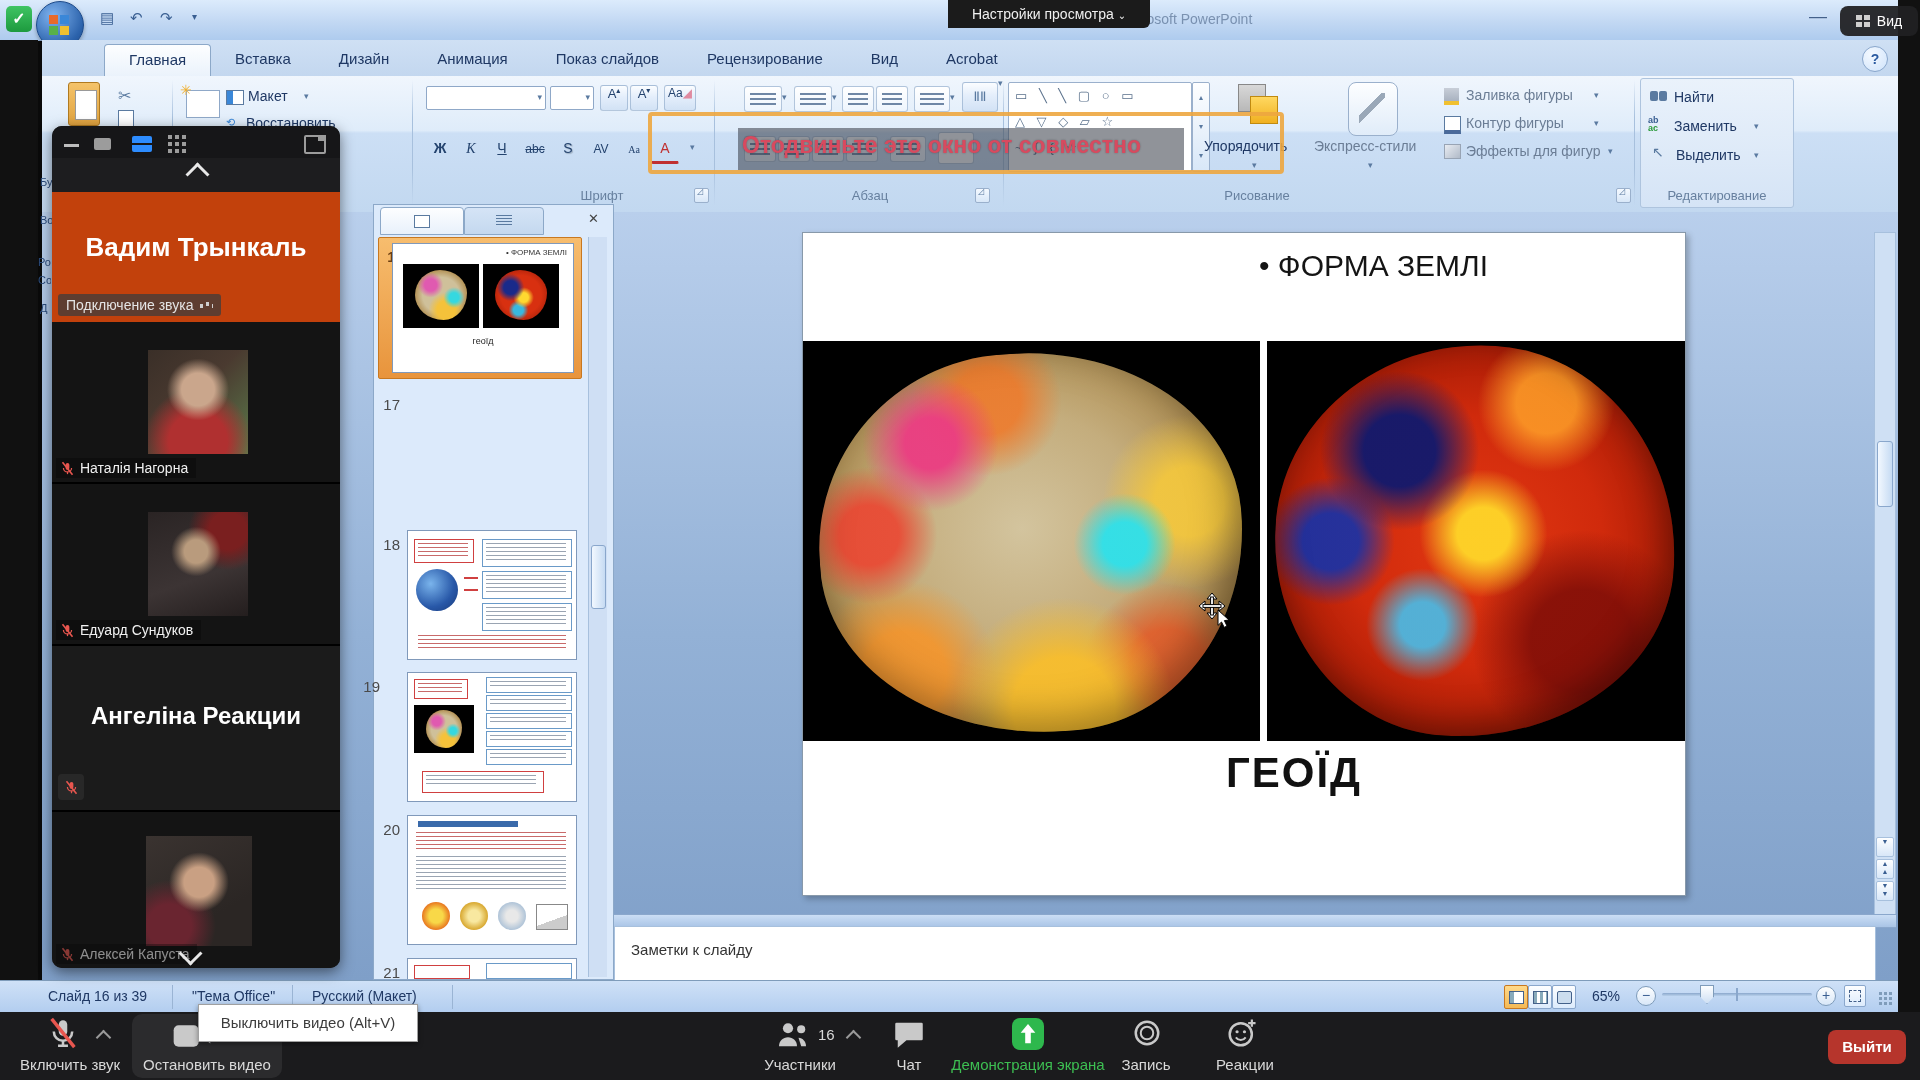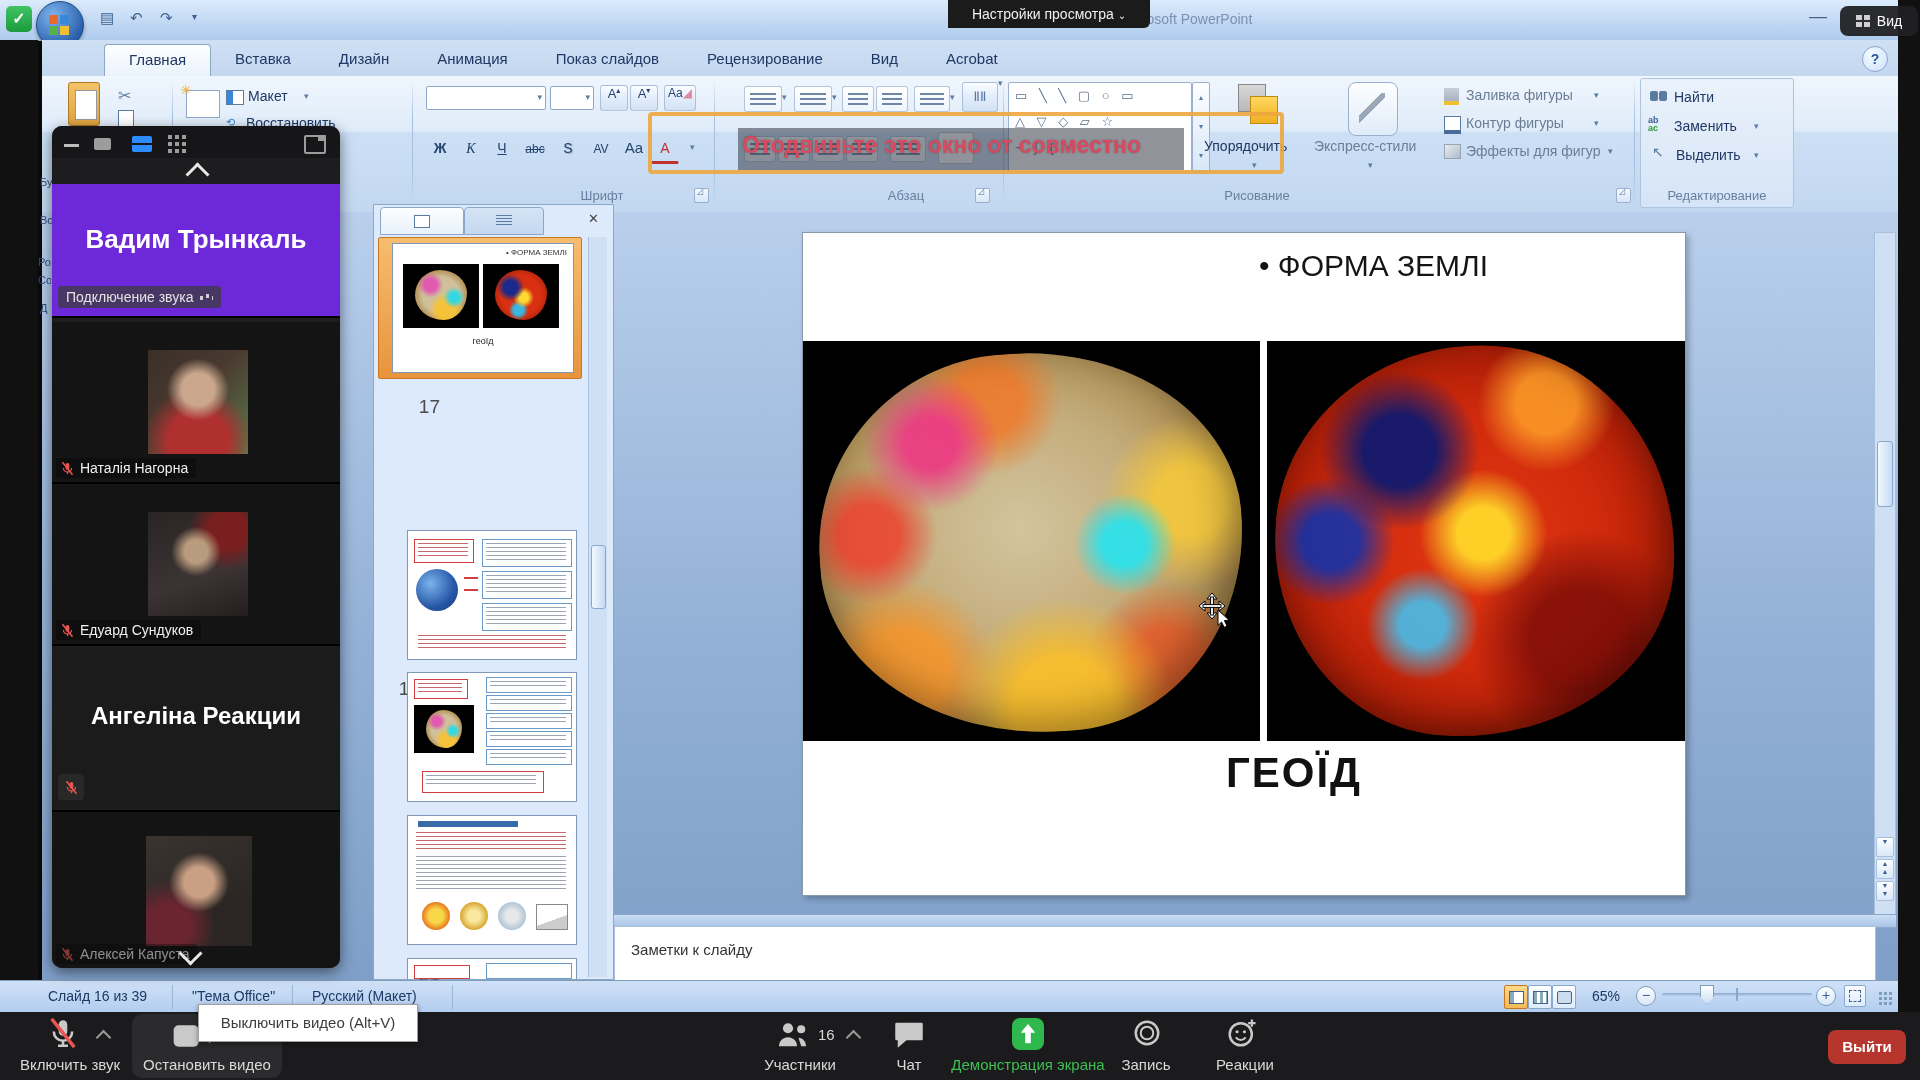--- a/index.html
+++ b/index.html
@@ -38,21 +38,21 @@
   .combo{background:#fff;border:1px solid #8fa8c8;border-radius:2px;}
   .caret{display:inline-block;color:#5a7aa0;font-size:9px;}
   .caret::before{content:"▾";}
   .fbtn{display:inline-block;width:26px;height:22px;margin-right:3px;text-align:center;line-height:22px;font-size:14px;color:#24436e;border:1px solid transparent;border-radius:2px;}
   .fbtn:nth-child(1){font-weight:bold;}
   .fbtn:nth-child(2){font-style:italic;font-family:"Liberation Serif",serif;}
   .fbtn:nth-child(3){text-decoration:underline;}
   .fbtn:nth-child(4){text-decoration:line-through;font-size:12px;width:30px;}
   .fbtn:nth-child(5){text-shadow:1px 1px 1px #9ab;}
   .fbtn:nth-child(6){font-size:12px;width:30px;}
-  .fbtn:nth-child(7){font-size:15px;}
+  .fbtn:nth-child(7){font-size:10px;font-family:Liberation Serif, serif;}
   .fbtn:nth-child(8){color:#c03030;border-bottom:3px solid #c03030;line-height:19px;}
   .ribbon-text{font-size:14px;color:#1f3864;}
   .ribbon-text-dim{font-size:14px;color:#6b7d95;}
   .shape-glyphs{color:#5a718c;font-size:13px;letter-spacing:4px;line-height:26px;white-space:nowrap;overflow:hidden;}
 
   .binoc::before{content:"";position:absolute;left:0;top:3px;width:8px;height:10px;background:#5a7aa0;border-radius:2px;}
   .binoc::after{content:"";position:absolute;left:9px;top:3px;width:8px;height:10px;background:#5a7aa0;border-radius:2px;}
   .abac{font-size:9px;color:#3a5f92;line-height:8px;font-weight:bold;}
   .selarrow{color:#5a7aa0;font-size:14px;}
 
@@ -63,21 +63,21 @@
 
   
   .editor-bg{left:42px;top:212px;width:1856px;height:768px;background:linear-gradient(#b9cfec,#93b1d6 55%,#7f9fc8);}
   .thumb-panel{left:373px;top:204px;width:239px;height:774px;background:#dceafb;border:1px solid #8ca8c8;}
   .tpane-tab{top:2px;height:26px;background:linear-gradient(#fdfeff,#e8f1fb);border:1px solid #8ca8c8;border-radius:4px 4px 0 0;}
   .tpane-tab.inactive{background:linear-gradient(#d5e4f6,#c4d8ef);}
   .mini-slide-icon{width:14px;height:11px;border:1px solid #5a7aa0;background:#fff;margin:7px auto 0;}
   .mini-outline-icon{width:16px;height:11px;margin:7px auto 0;background:repeating-linear-gradient(#5a7aa0 0 1px,transparent 1px 3px);}
   .close-x{font-size:13px;color:#444;}
   .thumb{position:absolute;background:#fff;border:1px solid #8099ba;overflow:hidden;}
-  .tnum{position:absolute;font-size:19px;color:#4a4a4a;width:26px;text-align:right;padding-left:40px;}
+  .tnum{position:absolute;font-size:15px;color:#4a4a4a;width:26px;text-align:right;}
   .sel-frame{left:378px;top:237px;width:202px;height:140px;background:linear-gradient(#f7bd6e,#e8943c);border:1px solid #c87820;border-radius:2px;}
   .tnum.sel{color:#6b3d10;font-weight:bold;}
   .mini-black{position:absolute;background:#000;}
   .mini-geo{position:absolute;border-radius:48% 52% 45% 55%/50% 46% 54% 50%;}
   .mini-geo-tan{background:radial-gradient(circle at 30% 30%,#e05ab0 0 12%,rgba(224,90,176,0) 25%),
     radial-gradient(circle at 75% 55%,#35d8e0 0 10%,rgba(53,216,224,0) 22%),
     radial-gradient(circle at 60% 80%,#f5c23a 0 18%,rgba(245,194,58,0) 35%),
     radial-gradient(ellipse at 50% 50%,#cfc09a 0 50%,#a87f3a 80%,#7a5218 100%);}
   .mini-geo-red{background:radial-gradient(circle at 30% 35%,#1a2a8a 0 14%,rgba(26,42,138,0) 28%),
     radial-gradient(circle at 55% 55%,#ffd830 0 12%,rgba(255,216,48,0) 26%),
@@ -274,21 +274,21 @@
     <div class="abs rbtn ricon-lines" style="left:872px;top:10px;width:34px;height:24px"></div>
       <span class="abs caret" style="left:908px;top:16px"></span>
     <div class="abs rbtn" style="left:920px;top:6px;width:34px;height:28px;text-align:center;line-height:28px;font-size:13px;color:#5a7aa0">ⅡⅡ</div>
       <span class="abs caret" style="left:956px;top:2px"></span>
     <div class="abs rbtn ricon-lines" style="left:702px;top:60px;width:30px;height:24px"></div>
     <div class="abs rbtn ricon-lines" style="left:736px;top:60px;width:30px;height:24px"></div>
     <div class="abs rbtn ricon-lines" style="left:770px;top:60px;width:30px;height:24px"></div>
     <div class="abs rbtn ricon-lines" style="left:804px;top:60px;width:30px;height:24px"></div>
     <div class="abs rbtn ricon-lines" style="left:848px;top:60px;width:34px;height:24px"></div>
     <div class="abs rbtn" style="left:896px;top:56px;width:34px;height:30px;background:#fff"></div>
-    <div class="glabel" style="left:784px;width:160px">Абзац</div>
+    <div class="glabel" style="left:748px;width:160px">Абзац</div>
     <div class="launcher" style="left:933px"></div>
     <div class="gsep" style="left:961px"></div>
 
     <div class="abs" style="left:966px;top:6px;width:182px;height:88px;background:#fff;border:1px solid #9ab0cc;border-radius:2px;overflow:hidden">
       <div class="shape-glyphs" style="padding-left:6px">▭ ╲ ╲ ▢ ○ ▭</div>
       <div class="shape-glyphs" style="padding-left:6px">△ ▽ ◇ ▱ ☆</div>
       <div class="shape-glyphs" style="padding-left:6px">~ ∫ { ☆</div>
     </div>
     <div class="abs" style="left:1150px;top:6px;width:16px;height:88px;border:1px solid #9ab0cc;border-radius:2px;background:linear-gradient(#fdfeff,#d8e7f8);text-align:center;font-size:8px;color:#5a7aa0;line-height:29px">▴<br>▾<br>▾</div>
     <div class="abs" style="left:1196px;top:8px;width:26px;height:26px;background:linear-gradient(#d8d8d8,#b8b8b8);border:1px solid #888"></div>
@@ -505,21 +505,21 @@
       <div class="ph-min"></div>
       <div class="ph-speaker"></div>
       <div class="ph-gallery"></div>
       <div class="ph-grid"></div>
       <div class="ph-pop"></div>
     </div>
     <div class="abs" style="left:137px;top:40px">
         <div class="chev chev-up"></div>
       </div>
 
-    <div class="tile" style="top:58px;height:132px;background:#6d28d9">
+    <div class="tile" style="top:66px;height:132px;background:#c2410c">
       <div class="tile-name-big" style="margin-top:40px;font-size:26px">Вадим Трынкаль</div>
       <div class="conn-chip">
           <span>Подключение звука</span>
           <div class="conn-dots"></div>
         </div>
     </div>
 
     <div class="tile" style="top:196px;height:160px">
       <div class="photo" style="left:96px;top:28px;width:100px;height:104px;background:
         radial-gradient(circle at 50% 38%,#caa68c 0 20%,rgba(202,166,140,0) 38%),

